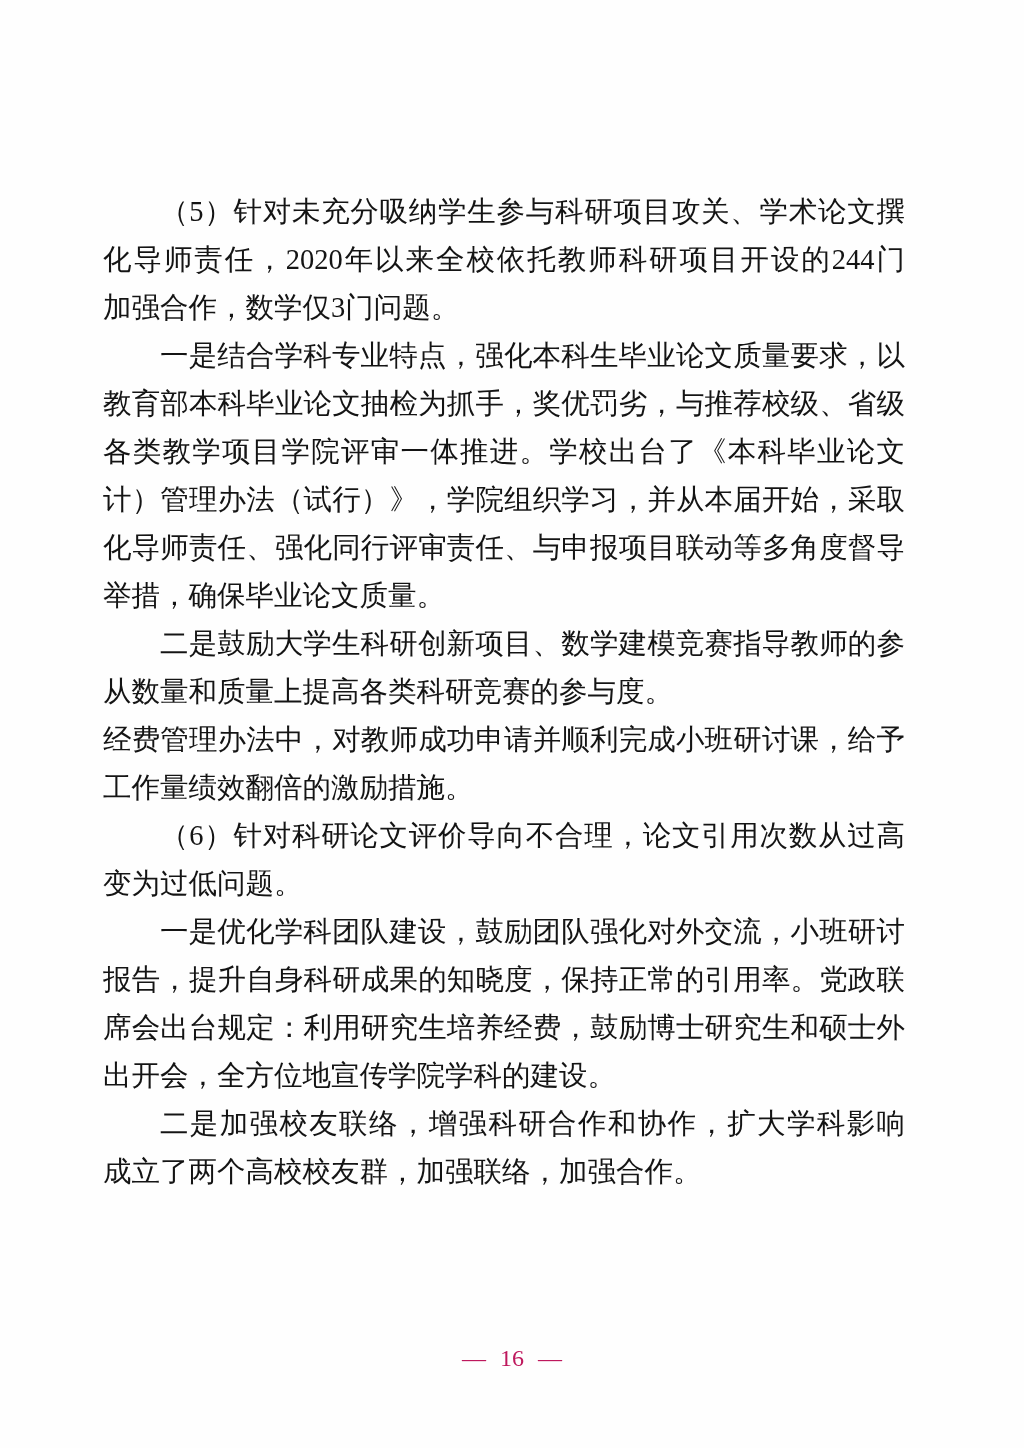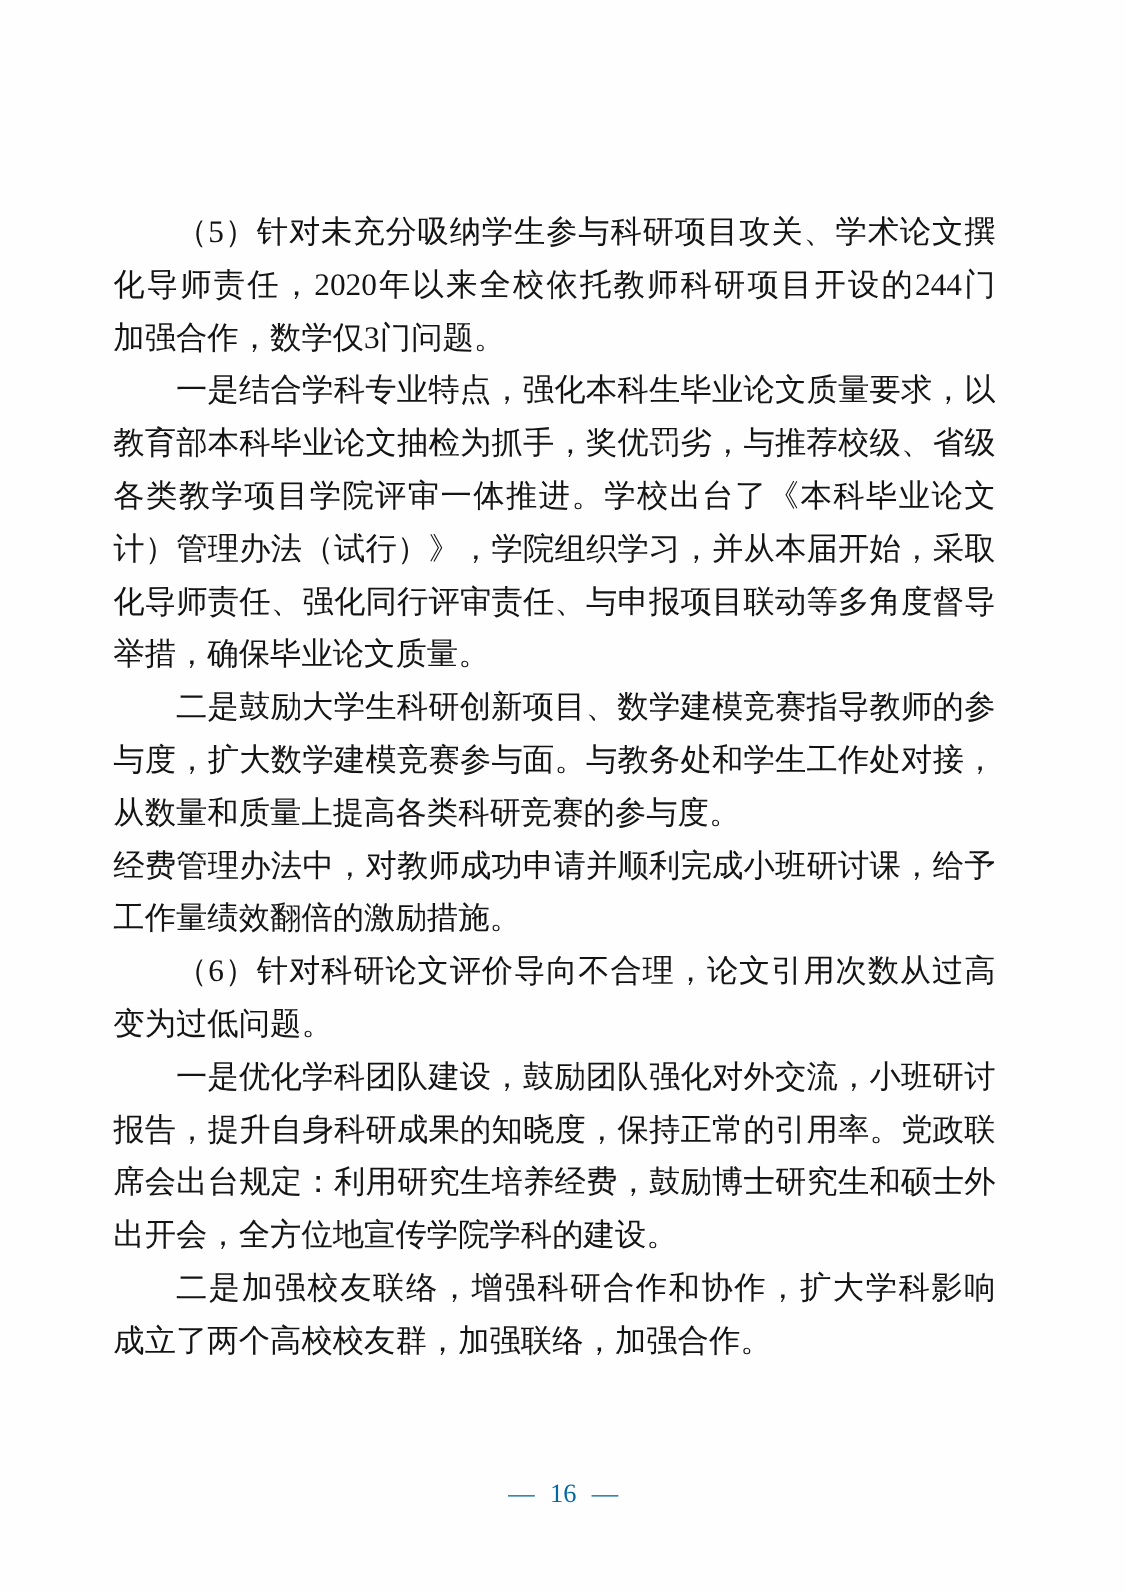--- a/index.html
+++ b/index.html
@@ -46,21 +46,21 @@
   }
   .footer {
     position: absolute;
     left: 0;
     top: 1338px;
     width: 100%;
     height: 40px;
     line-height: 40px;
     text-align: center;
     font-size: 24px;
-    color: #0369a1;
+    color: #be185d;
     word-spacing: 8px;
   }
 </style>
 </head>
 <body>
 
 <div class="page">
   <div class="text-block">
       <div class="para">
         <div class="line first">（5）针对未充分吸纳学生参与科研项目攻关、学术论文撰</div>
@@ -70,21 +70,20 @@
       <div class="para">
         <div class="line first">一是结合学科专业特点，强化本科生毕业论文质量要求，以</div>
         <div class="line">教育部本科毕业论文抽检为抓手，奖优罚劣，与推荐校级、省级</div>
         <div class="line">各类教学项目学院评审一体推进。学校出台了《本科毕业论文（设</div>
         <div class="line">计）管理办法（试行）》，学院组织学习，并从本届开始，采取强</div>
         <div class="line">化导师责任、强化同行评审责任、与申报项目联动等多角度督导</div>
         <div class="line last">举措，确保毕业论文质量。</div>
       </div>
       <div class="para">
         <div class="line first">二是鼓励大学生科研创新项目、数学建模竞赛指导教师的参</div>
-        <div class="line">与度，扩大数学建模竞赛参与面。与教务处和学生工作处对接，</div>
         <div class="line last">从数量和质量上提高各类科研竞赛的参与度。</div>
       </div>
       <div class="para">
         <div class="line">经费管理办法中，对教师成功申请并顺利完成小班研讨课，给予</div>
         <div class="line last">工作量绩效翻倍的激励措施。</div>
       </div>
       <div class="para">
         <div class="line first">（6）针对科研论文评价导向不合理，论文引用次数从过高</div>
         <div class="line last">变为过低问题。</div>
       </div>

